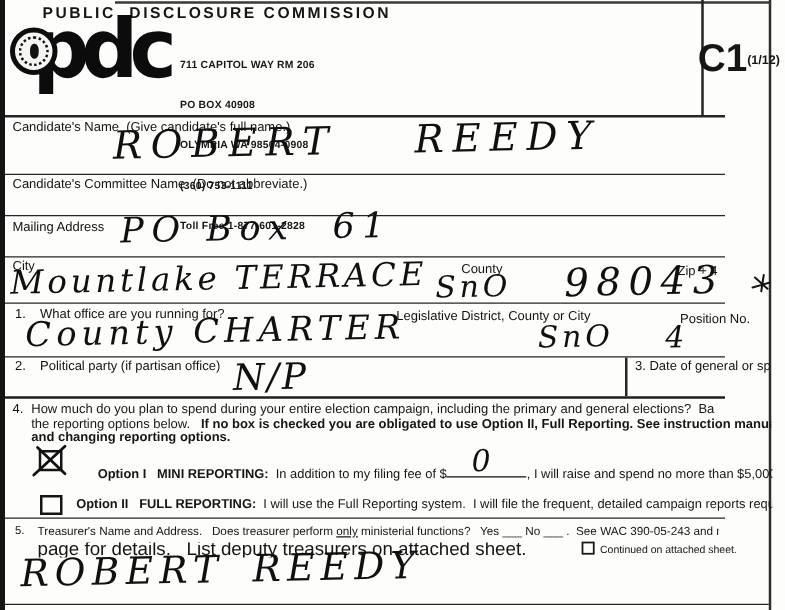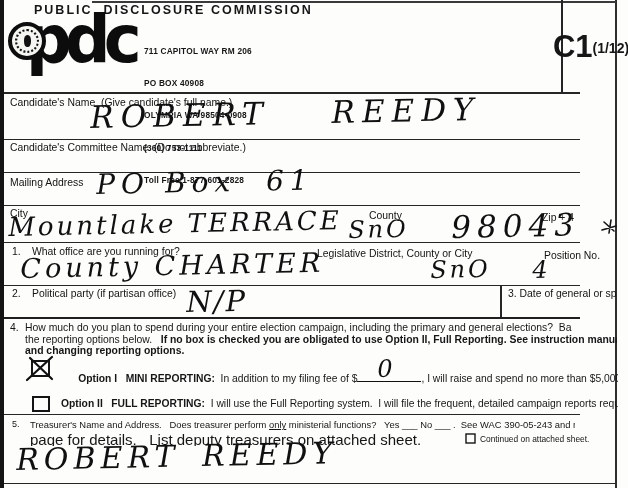--- a/index.html
+++ b/index.html
@@ -22,21 +22,21 @@
   .seal{position:absolute;left:4px;top:22px;width:38px;height:38px;border-radius:50%;
         border:4px solid #0d0d0d;background:#f5f5f2;box-sizing:border-box;z-index:2;}
   .seal-inner{position:absolute;left:3px;top:3px;right:3px;bottom:3px;border:2px dotted #111;border-radius:50%;}
   .seal-dot{position:absolute;left:12px;top:9px;width:7px;height:12px;background:#111;border-radius:45%;}
   .addr{position:absolute;left:140px;top:24px;font-size:8.3px;font-weight:bold;line-height:10.8px;
         letter-spacing:.2px;white-space:pre;}
   .ftitle{position:absolute;left:311px;top:13px;width:140px;font-size:19px;font-weight:bold;line-height:21px;}
   .c1box{position:absolute;left:557px;top:0;width:58px;height:93px;border-left:2px solid #242424;
          box-sizing:border-box;display:flex;align-items:center;justify-content:center;}
   .c1{font-size:31px;font-weight:bold;line-height:1;}
-  .c1rev{font-size:14px;font-weight:bold;margin-top:3px;}
+  .c1rev{font-size:10px;font-weight:bold;margin-top:3px;}
   
   .ptext{position:absolute;white-space:pre;overflow:hidden;font-size:10.4px;line-height:11.6px;}
   .bold{font-weight:bold;}
   .blank{display:inline-block;width:64px;border-bottom:1.3px solid #111;height:9px;position:relative;}
   .chk{position:absolute;overflow:visible;}
   .divider-v{position:absolute;top:0;bottom:0;width:1.5px;background:#262626;}
   .inner-line{position:absolute;left:0;width:611px;height:0;border-top:1.8px solid #262626;}
   .underline{text-decoration:underline;}
 </style>
 </head>

